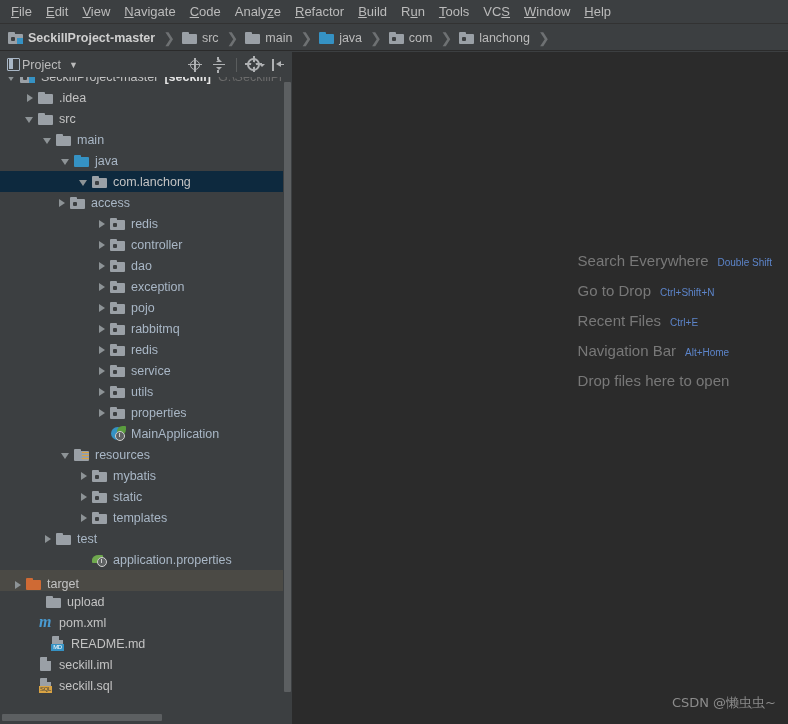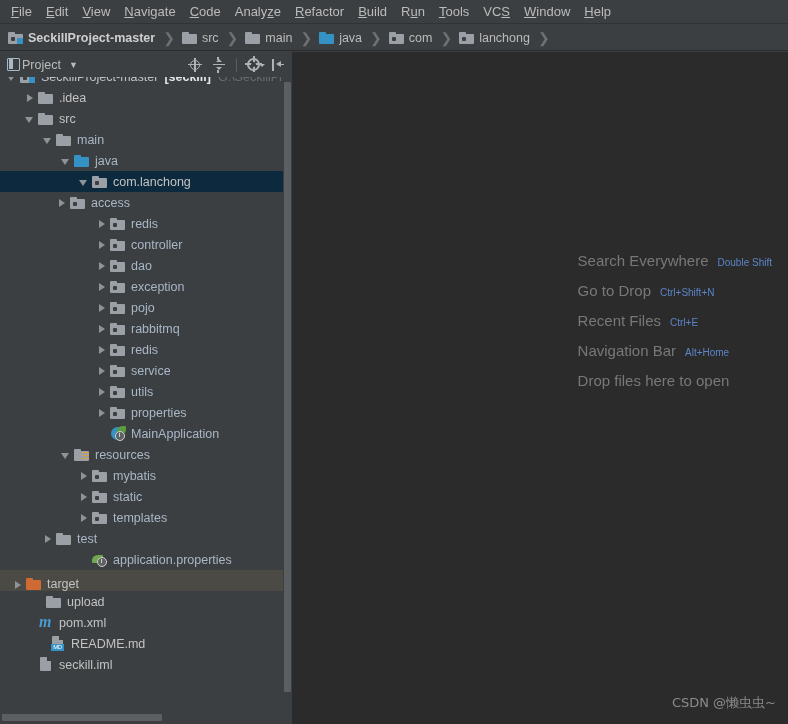--- a/index.html
+++ b/index.html
@@ -663,20 +663,29 @@
       </div>
       <div class="trow" style="padding-left: 24px;">
         <div class="twisty"></div>
         <div class="fileicon">
           <div class="sheet"></div>
           <div class="fold"></div>
           <div class="notch"></div>
         </div>
         <span class="tlabel white">seckill.iml</span>
       </div>
+      <div class="trow" style="padding-left: 24px;">
+        <div class="twisty"></div>
+        <div class="fileicon">
+          <div class="sheet"></div>
+          <div class="fold"></div>
+          <div class="tagbox sql">SQL</div>
+        </div>
+        <span class="tlabel white">seckill.sql</span>
+      </div>
     </div>
 </div>
 <div id="tree-vscroll">
   <div class="thumb"></div>
 </div>
 <div id="tree-hscroll">
   <div class="thumb"></div>
 </div>
 
 <div id="divider"></div>

